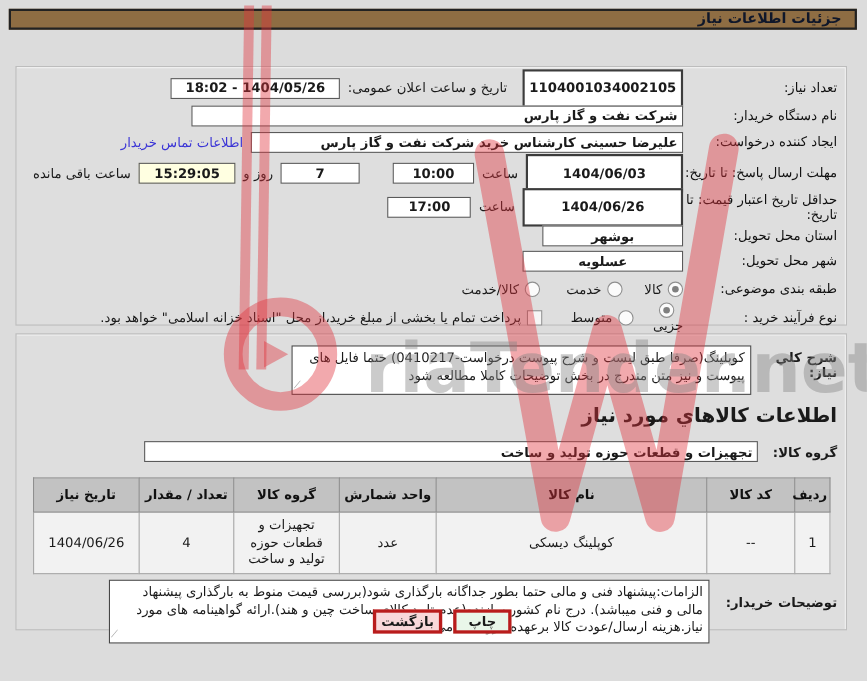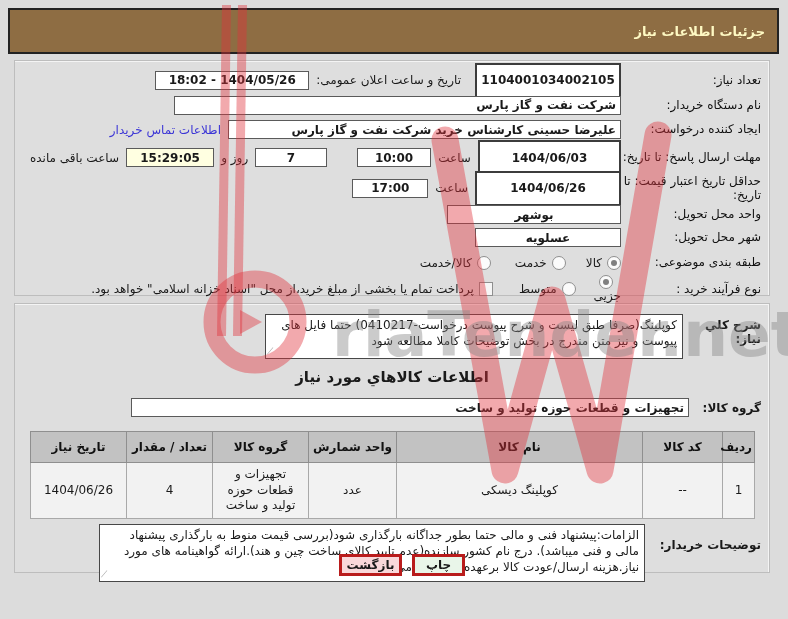--- a/index.html
+++ b/index.html
@@ -4,23 +4,23 @@
 <style>
   html,body{margin:0;padding:0;}
   body{
     width:788px;height:619px;overflow:hidden;position:relative;
     background:#dcdcdc;
     font-family:"DejaVu Sans","Liberation Sans",sans-serif;
     font-size:12px;color:#1a1a1a;
     direction:rtl;
   }
   .titlebar{
-    position:absolute;left:8px;right:9px;top:8px;height:46px;
+    position:absolute;left:8px;right:9px;top:8px;height:19px;
     background:#8e6d43;border:2px solid #222;box-sizing:border-box;
-    color:#fef9c3;font-size:13px;font-weight:600;
+    color:#0f172a;font-size:13px;font-weight:600;
     display:flex;align-items:center;padding:0 12px;
   }
   .groupbox{
     position:absolute;left:14px;right:18px;box-sizing:border-box;
     background:#dedede;border:1px solid #bdbdbd;
     box-shadow:-1px 1px 0 #f4f4f4 inset;
   }
   .gb1{top:60px;height:236px;padding:6px 8px 0;}
   .gb2{top:303px;height:270px;}
   .frow{display:flex;align-items:center;}
@@ -44,21 +44,21 @@
   .lblcol-sm{width:78px;flex:none;font-weight:bold;padding-top:4px;}
   .lblcol-md{width:116px;flex:none;font-weight:bold;padding-top:14px;}
   .tbox{
     background:#fff;border:1px solid #474747;box-sizing:border-box;
     font-size:12px;line-height:1.35;padding:2px 5px;text-align:right;
     overflow:hidden;position:relative;
   }
   .tbox .grip{position:absolute;left:1px;bottom:1px;font-size:9px;color:#9a9a9a;}
   .tbox1{width:418px;height:45px;}
   .tbox2{width:546px;height:58px;}
-  .section-header{margin:9px 8px 12px;font-weight:bold;font-size:15px;text-align:center;}
+  .section-header{margin:9px 8px 12px;font-weight:bold;font-size:18px;}
   .group-row{margin:9px 8px 0;display:flex;align-items:center;}
   .group-row .lblcol-g{width:72px;flex:none;font-weight:bold;}
   table.items{border-collapse:collapse;margin:14px 14px 0;width:724px;table-layout:fixed;}
   table.items th{
     background:#c2c2c2;border:1px solid #8f8f8f;font-size:12px;font-weight:bold;
     padding:8px 2px;color:#111;
   }
   table.items td{
     background:#f2f2f2;border:1px solid #a9a9a9;font-size:12px;text-align:center;
     padding:4px 3px;height:38px;line-height:1.3;
@@ -113,22 +113,22 @@
   </div>
 
   <div class="frow" style="height:30px;">
     <div class="lblcol">حداقل تاریخ اعتبار قیمت: تا تاریخ:</div>
     <div class="fld strong" style="width:146px;">1404/06/26</div>
     <span class="inlbl">ساعت</span>
     <div class="fld" style="width:76px;">17:00</div>
   </div>
 
   <div class="frow" style="height:23px;">
-    <div class="lblcol">واحد محل تحویل:</div>
-    <div class="fld" style="width:174px;text-align:right;">بوشهر</div>
+    <div class="lblcol">استان محل تحویل:</div>
+    <div class="fld" style="width:128px;text-align:right;">بوشهر</div>
   </div>
 
   <div class="frow" style="height:23px;">
     <div class="lblcol">شهر محل تحویل:</div>
     <div class="fld" style="width:146px;">عسلویه</div>
   </div>
 
   <div class="frow" style="height:27px;">
     <div class="lblcol">طبقه بندی موضوعی:</div>
     <div class="rgroup" style="margin-left:20px;">

